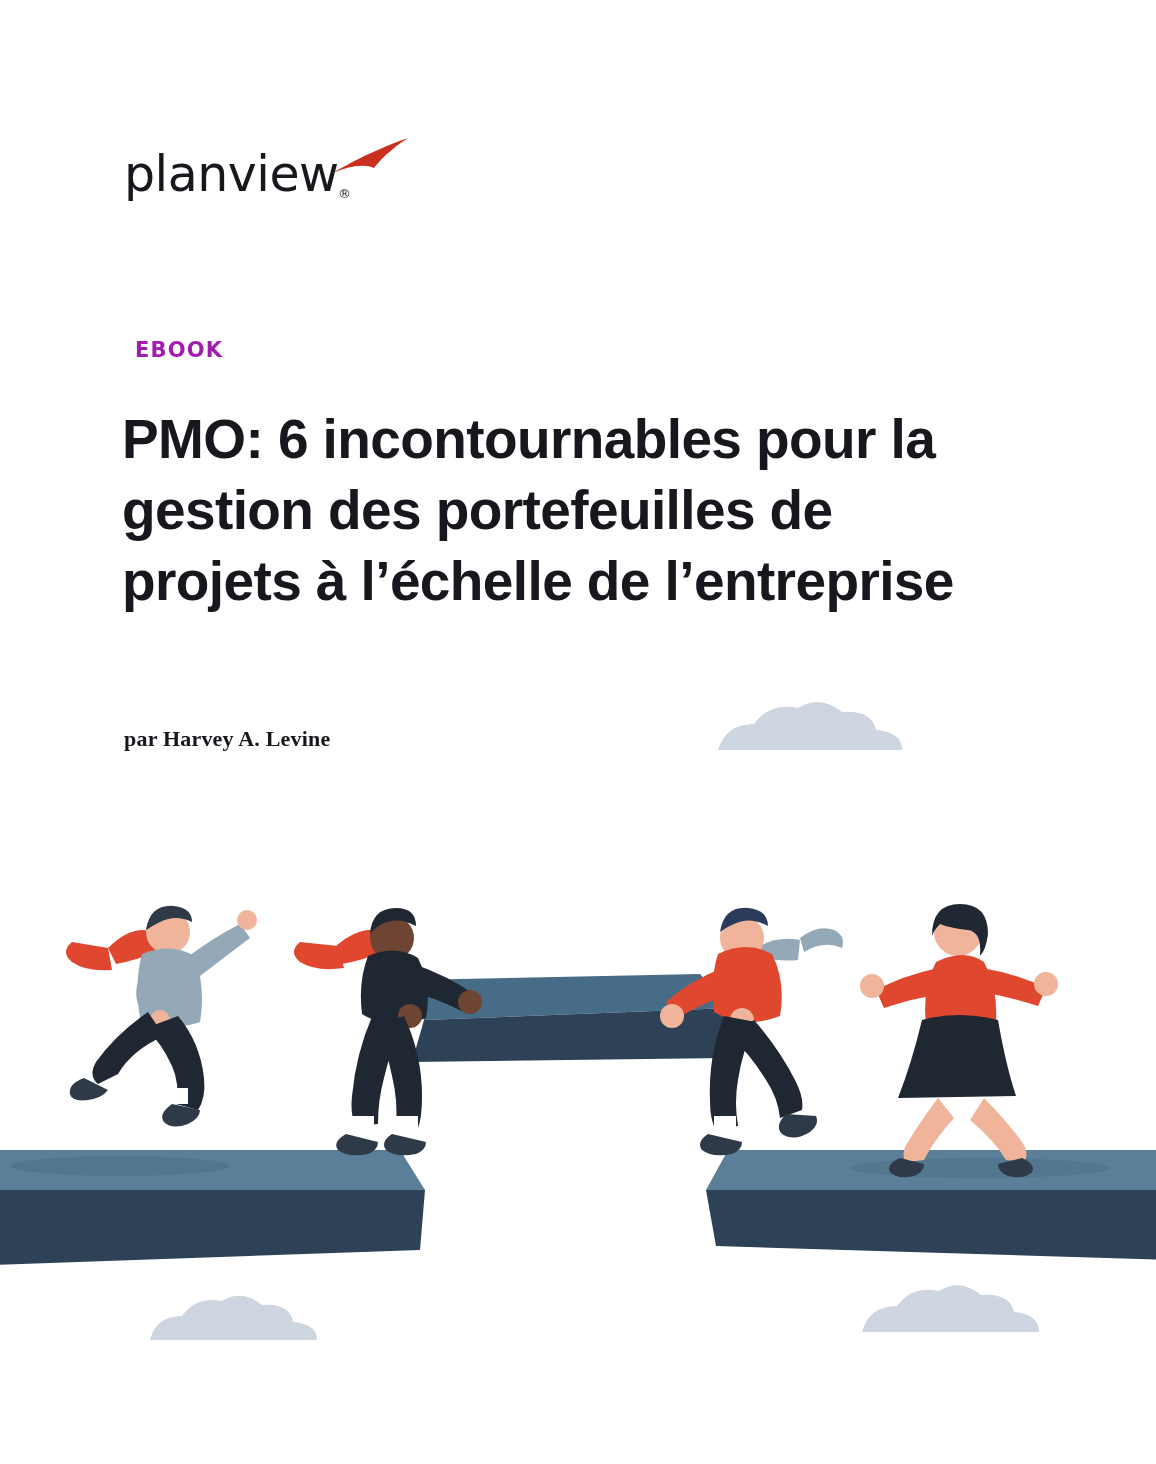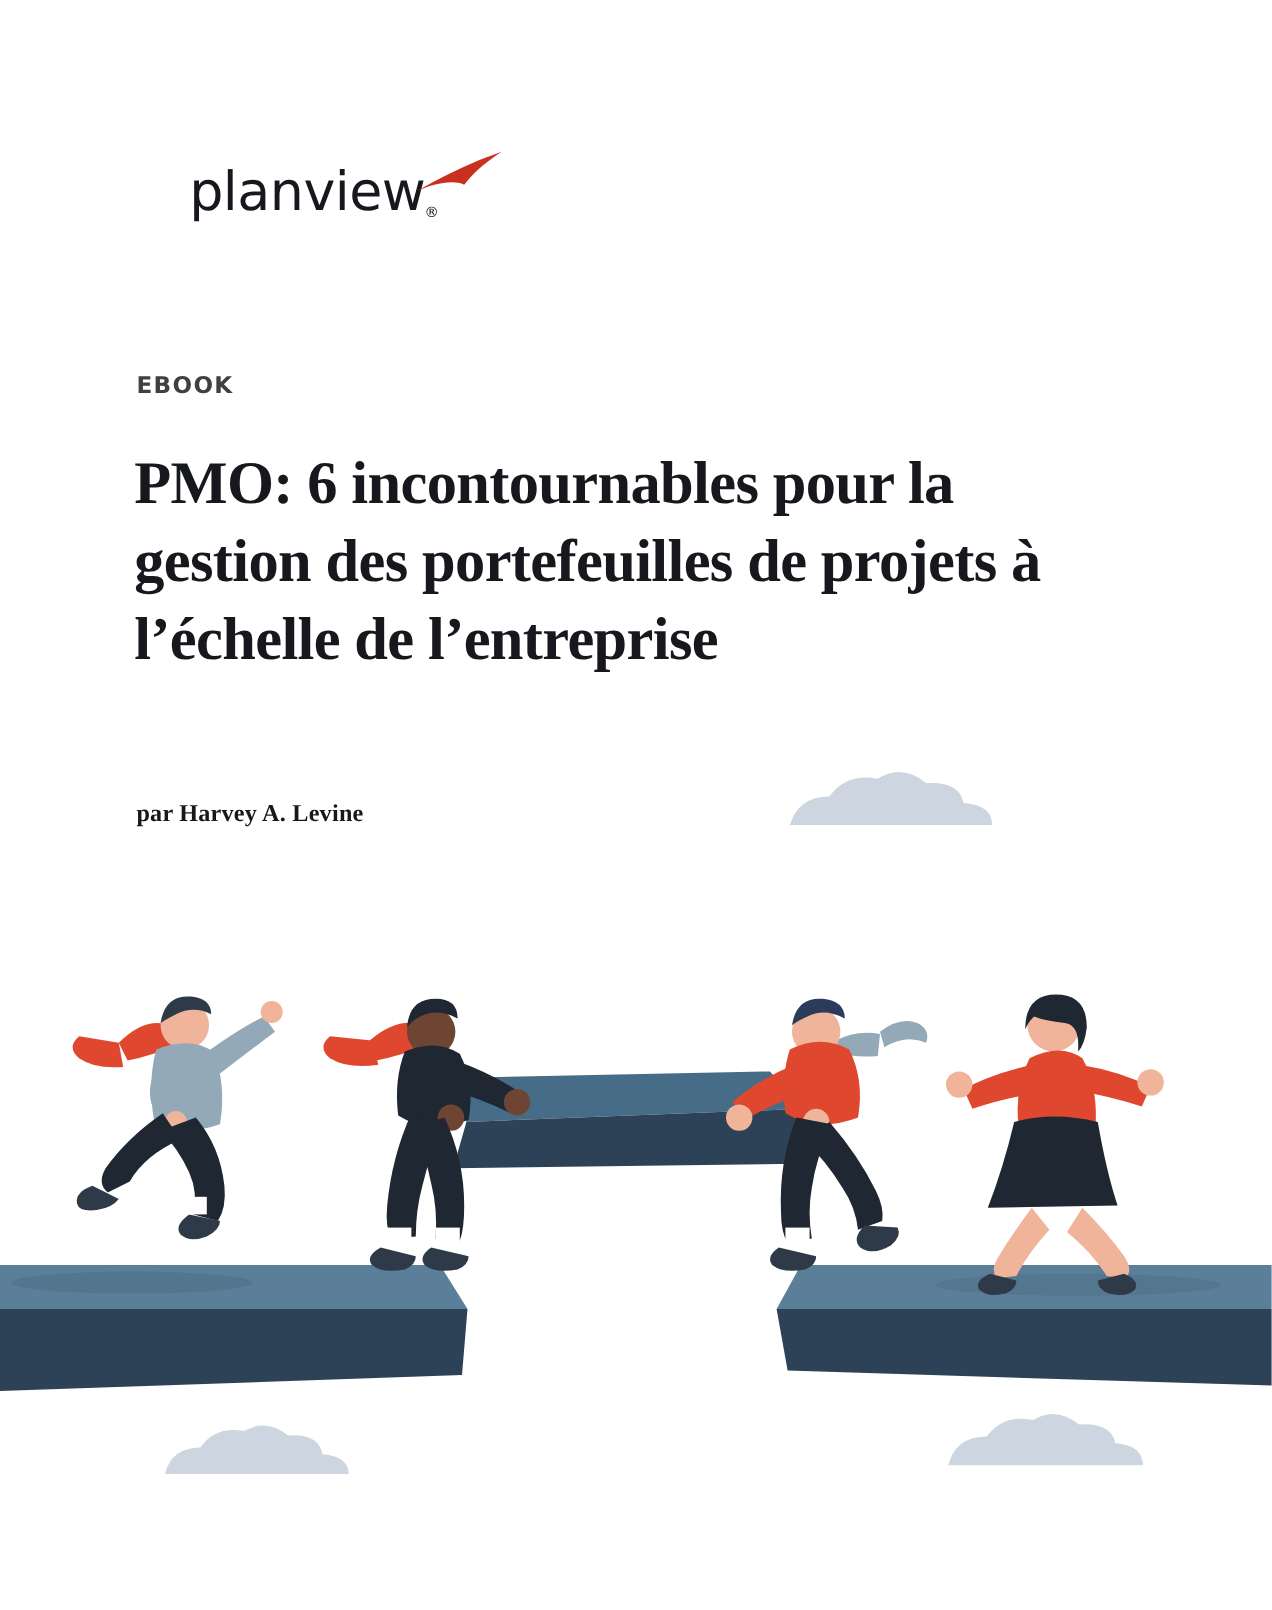--- a/index.html
+++ b/index.html
@@ -15,21 +15,20 @@
     overflow: hidden;
   }
 
   
   .logo-block {
     position: absolute;
     left: 124px;
     top: 128px;
     width: 300px;
     height: 90px;
-    margin-left: 48px;
   }
   .logo-wordmark {
     position: absolute;
     left: 0;
     top: 22px;
     font-family: "DejaVu Sans", sans-serif;
     font-size: 49px;
     font-weight: 400;
     letter-spacing: -0.5px;
     color: #16181d;
@@ -47,39 +46,39 @@
     position: absolute;
     left: 200px;
     top: 8px;
     width: 90px;
     height: 46px;
   }
 
   
   .eyebrow {
     position: absolute;
-    left: 124px;
+    left: 135px;
     top: 338px;
     font-size: 21px;
     font-weight: bold;
     letter-spacing: 1.2px;
-    color: #404040;
+    color: #a21caf;
     font-family: "DejaVu Sans", sans-serif;
   }
   .doc-title {
     position: absolute;
     left: 122px;
     top: 388px;
     width: 900px;
     font-size: 55px;
     line-height: 1.29;
     font-weight: bold;
     color: #16181d;
     letter-spacing: -0.6px;
-    font-family: Liberation Serif, serif;
+    font-family: Liberation Sans, sans-serif;
     margin-top: 16px;
   }
   .byline {
     position: absolute;
     left: 124px;
     top: 726px;
     font-size: 22px;
     font-weight: bold;
     color: #16181d;
     letter-spacing: 0.2px;

